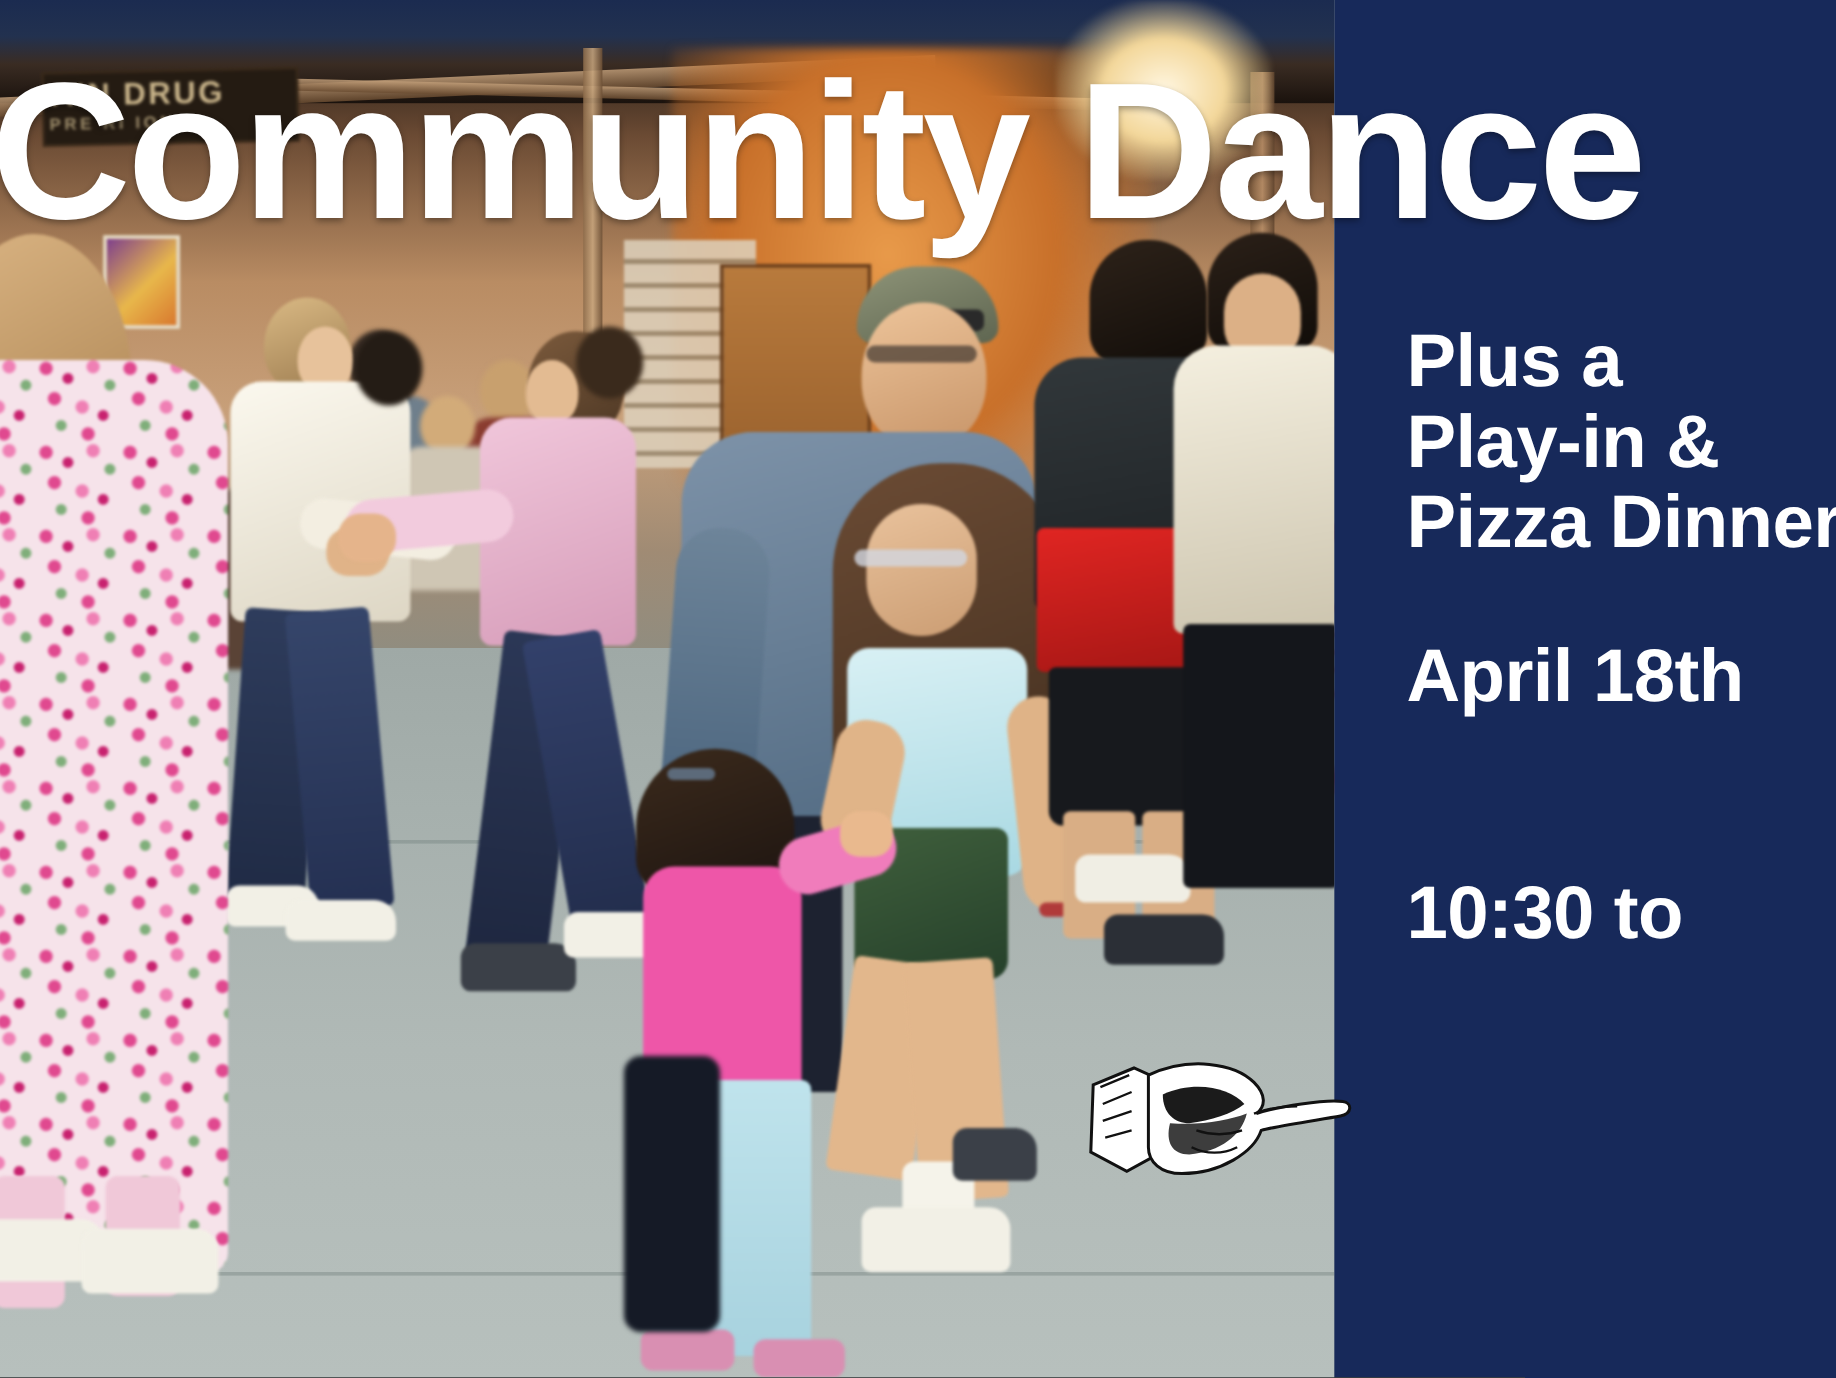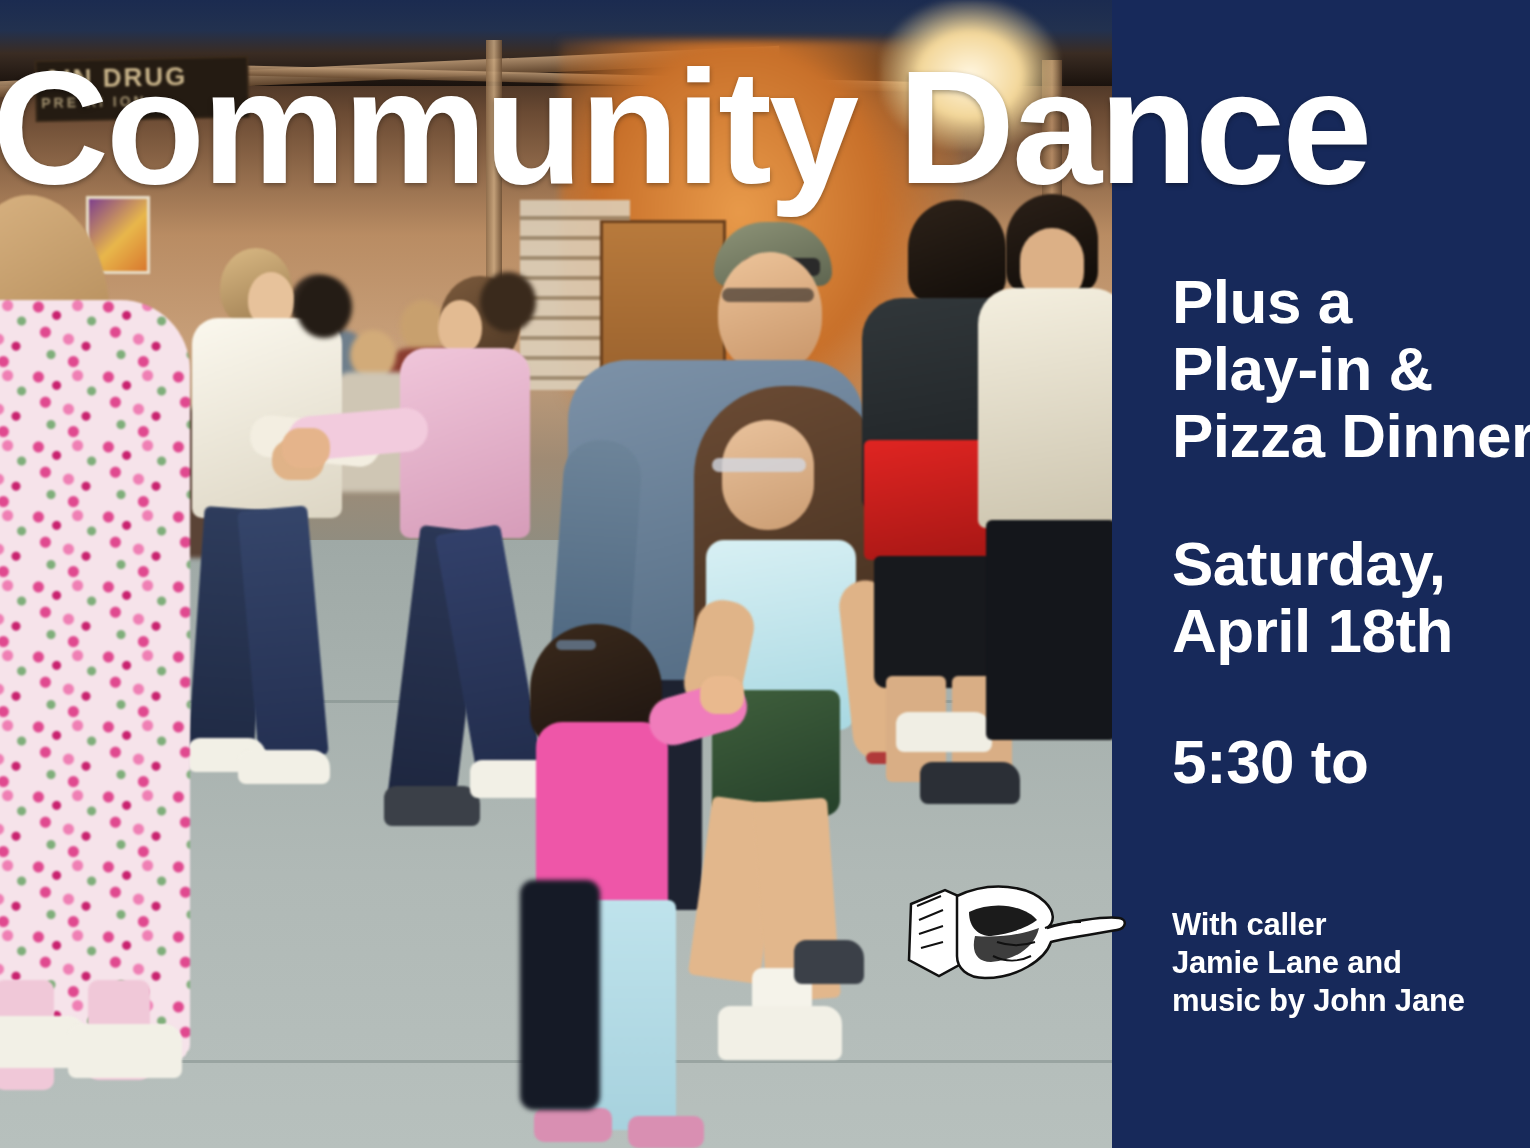--- a/index.html
+++ b/index.html
@@ -341,27 +341,21 @@
 
   <div class="title">Community Dance</div>
 
   <div class="pos-plus">
     <div class="blk blk-big">Plus a</div>
     <div class="blk blk-big">Play-in &amp;</div>
     <div class="blk blk-big">Pizza Dinner</div>
   </div>
 
   <div class="pos-date">
-    <div class="blk blk-big">Saturday,</div>
     <div class="blk blk-big">April 18th</div>
   </div>
 
   <div class="pos-time">
-    <div class="blk blk-big">5:30 to</div>
-  </div>
-
-  <div class="pos-caller">
-    <div class="blk blk-sm">With caller</div>
-    <div class="blk blk-sm">Jamie Lane and</div>
-    <div class="blk blk-sm">music by John Jane</div>
-  </div>
+    <div class="blk blk-big">10:30 to</div>
+  </div>
+
 
 </div>
 
 </body></html>

